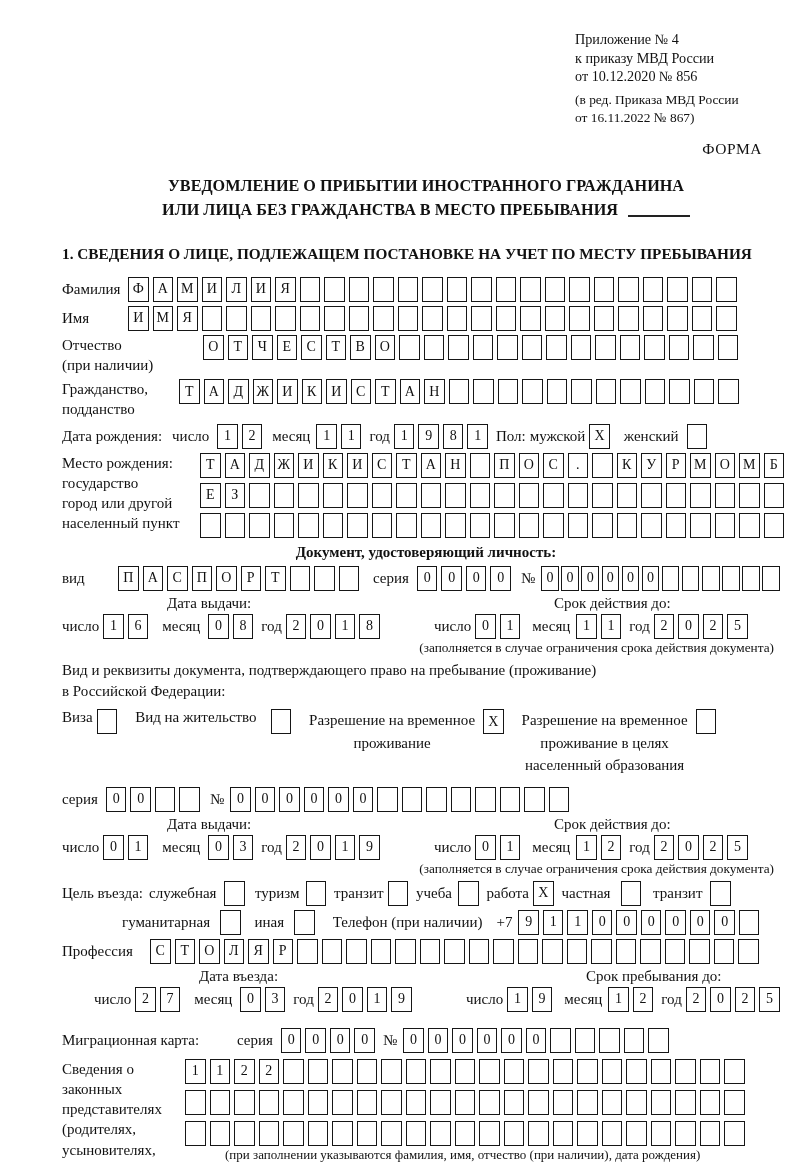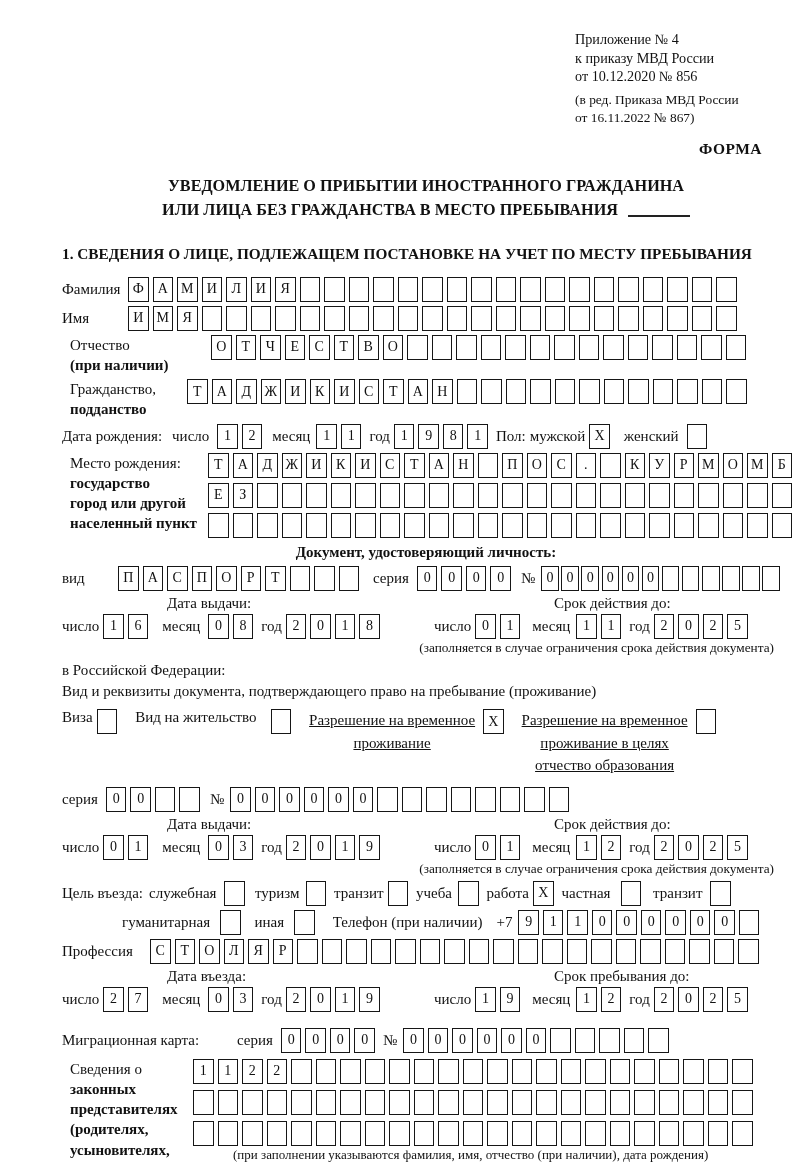--- a/index.html
+++ b/index.html
@@ -2,30 +2,30 @@
 <html><head>
 <meta charset="utf-8">
 <style>
   html,body{margin:0;padding:0;background:#ffffff;}
   body{width:800px;height:1163px;overflow:hidden;color:#111;
        font-family:"Liberation Serif","DejaVu Serif",serif;font-size:15px;}
   .page{padding:30px 10px 0 62px;width:728px;position:relative;}
   
   .hdr{margin-left:513px;line-height:1.32;font-size:14.2px;}
   .hdr2{margin-left:513px;margin-top:5px;line-height:1.3;font-size:13.4px;}
-  .forma{text-align:right;padding-right:28px;font-weight:bold;font-size:15.5px;margin-top:14px;letter-spacing:.5px;}
+  .forma{text-align:right;padding-right:28px;font-weight:normal;font-size:15.5px;margin-top:14px;letter-spacing:.5px;}
   
   .title{text-align:center;font-weight:bold;font-size:16.2px;line-height:1.5;margin-top:16px;}
   .blank-line{display:inline-block;width:62px;border-bottom:2.2px solid #222;transform:translateY(2px);margin-left:10px;}
   .sec1{font-weight:bold;font-size:15.3px;margin-top:22px;margin-bottom:14px;white-space:nowrap;}
   
   .frow{display:flex;align-items:center;margin-bottom:4px;}
-  .frow.top{align-items:flex-start;margin-left:8px;}
+  .frow.top{align-items:flex-start;}
   .lbl{flex:none;line-height:1.35;}
-  .lbl .l2{display:block;font-weight:bold;}
+  .lbl .l2{display:block;}
   .cells{display:flex;flex:none;}
   .cell{flex:none;box-sizing:border-box;width:20.5px;height:25px;margin-right:4px;
         border:1.6px solid #161616;display:inline-flex;align-items:center;justify-content:center;
         font-size:14px;background:#fff;}
   .cells.tight .cell{width:17.5px;margin-right:2.6px;}
   .w66{width:66px;}  .w141{width:141px;} .w117{width:117px;} .w138{width:138px;} .w123{width:123px;}
   .gap4{width:4px;flex:none;} .gap6{width:6px;flex:none;} .gap8{width:8px;flex:none;}
   .gap10{width:10px;flex:none;} .gap14{width:14px;flex:none;} .gap20{width:20px;flex:none;}
   .inl{flex:none;white-space:nowrap;}
   
@@ -34,21 +34,21 @@
   .date-pair{display:flex;margin-bottom:1px;}
   .dp-left{width:372px;flex:none;}
   .dp-right{flex:none;}
   .dp-title{font-size:15px;margin-left:105px;margin-bottom:2px;}
   .dp-title.r{margin-left:120px;}
   .dp-row{display:flex;align-items:center;}
   .fill-note{font-size:13.3px;text-align:right;padding-right:16px;margin-top:0;margin-bottom:4px;}
   .plain-line{line-height:1.45;}
   
   .visa-row{display:flex;align-items:flex-start;margin:6px 0 10px 0;}
-  .vlbl{text-align:center;line-height:1.5;flex:none;text-decoration:underline;}
+  .vlbl{text-align:center;line-height:1.5;flex:none;}
   .rep-note{font-size:13px;margin-top:6px;margin-left:40px;white-space:nowrap;}
 </style>
 </head>
 <body>
 
 <div class="page">
 
   <div class="hdr">
     <div>Приложение № 4</div>
     <div>к приказу МВД России</div>
@@ -417,22 +417,22 @@
             <span class="cell">2</span>
             <span class="cell">0</span>
             <span class="cell">2</span>
             <span class="cell">5</span>
           </span>
       </div>
     </div>
   </div>
   <div class="fill-note">(заполняется в случае ограничения срока действия документа)</div>
 
+  <div class="plain-line">Вид и реквизиты документа, подтверждающего право на пребывание (проживание)</div>
   <div class="plain-line">в Российской Федерации:</div>
-  <div class="plain-line">Вид и реквизиты документа, подтверждающего право на пребывание (проживание)</div>
 
   <div class="visa-row">
     <span class="inl">Виза</span>
       <span class="gap4"></span>
     <span class="cells">
         <span class="cell"></span>
       </span>
       <span class="gap14"></span>
     <span class="inl">Вид на жительство</span>
       <span class="gap14"></span>
@@ -445,21 +445,21 @@
       <span>проживание</span>
     </span>
       <span class="gap8"></span>
     <span class="cells">
         <span class="cell">X</span>
       </span>
       <span class="gap14"></span>
     <span class="vlbl">
       <span>Разрешение на временное</span><br>
       <span>проживание в целях</span><br>
-      <span>отчество образования</span>
+      <span>населенный образования</span>
     </span>
       <span class="gap8"></span>
     <span class="cells">
         <span class="cell"></span>
       </span>
   </div>
 
   <div class="frow">
     <span class="inl">серия</span>
       <span class="gap8"></span>
@@ -652,21 +652,21 @@
         <span class="cell"></span>
         <span class="cell"></span>
         <span class="cell"></span>
         <span class="cell"></span>
         <span class="cell"></span>
         <span class="cell"></span>
         <span class="cell"></span>
       </span>
   </div>
 
-  <div class="date-pair" style="margin-top:4px;">
+  <div class="date-pair" style="margin-top:4px;margin-left:32px;">
     <div class="dp-left">
       <div class="dp-title">Дата въезда:</div>
       <div class="dp-row">
         <span class="inl">число</span>
           <span class="gap4"></span>
         <span class="cells">
             <span class="cell">2</span>
             <span class="cell">7</span>
           </span>
           <span class="gap10"></span>

